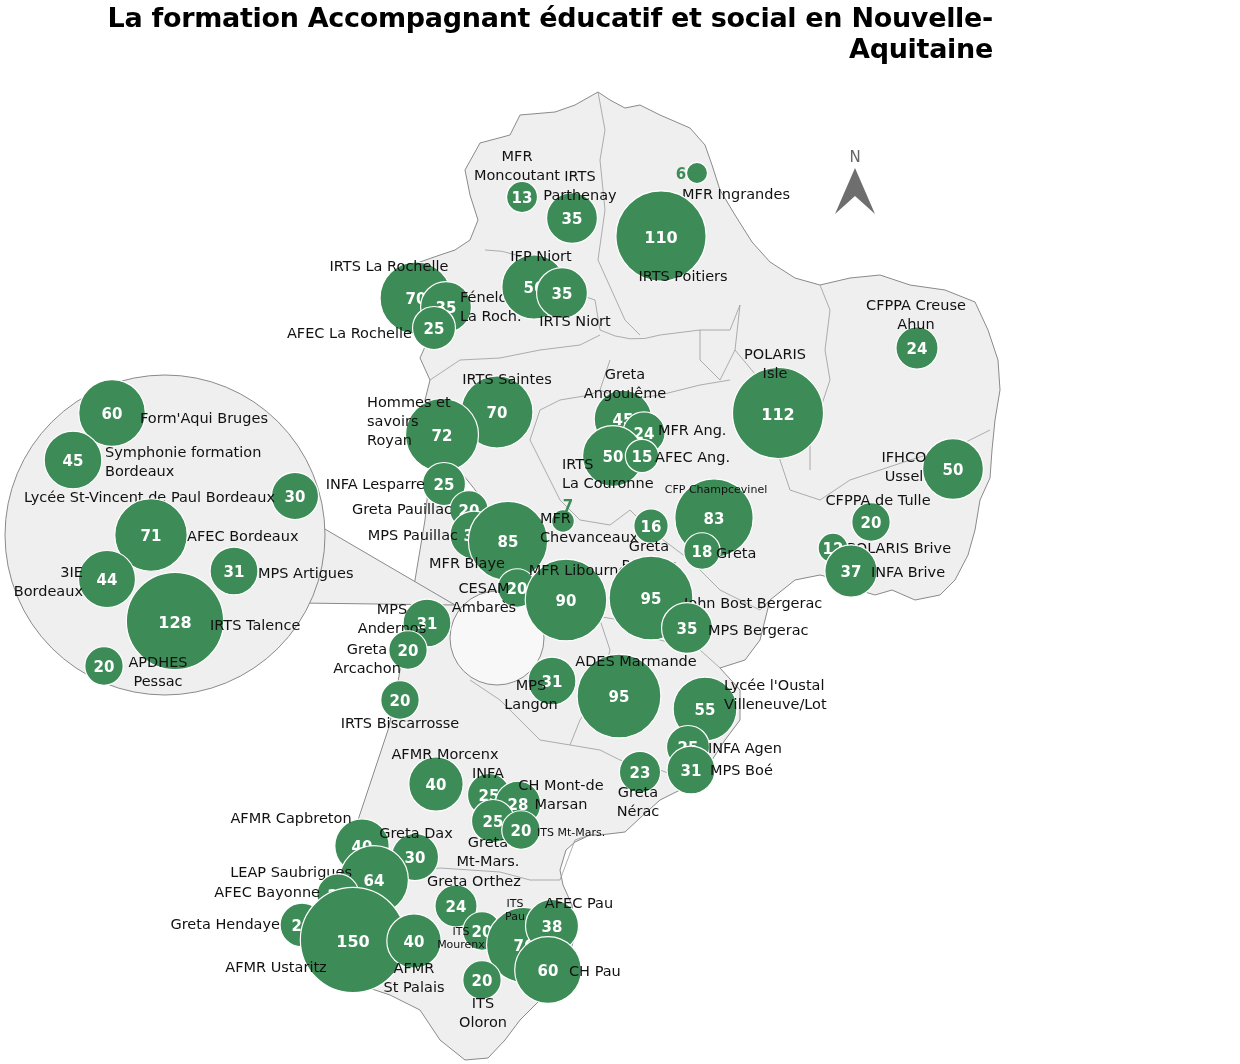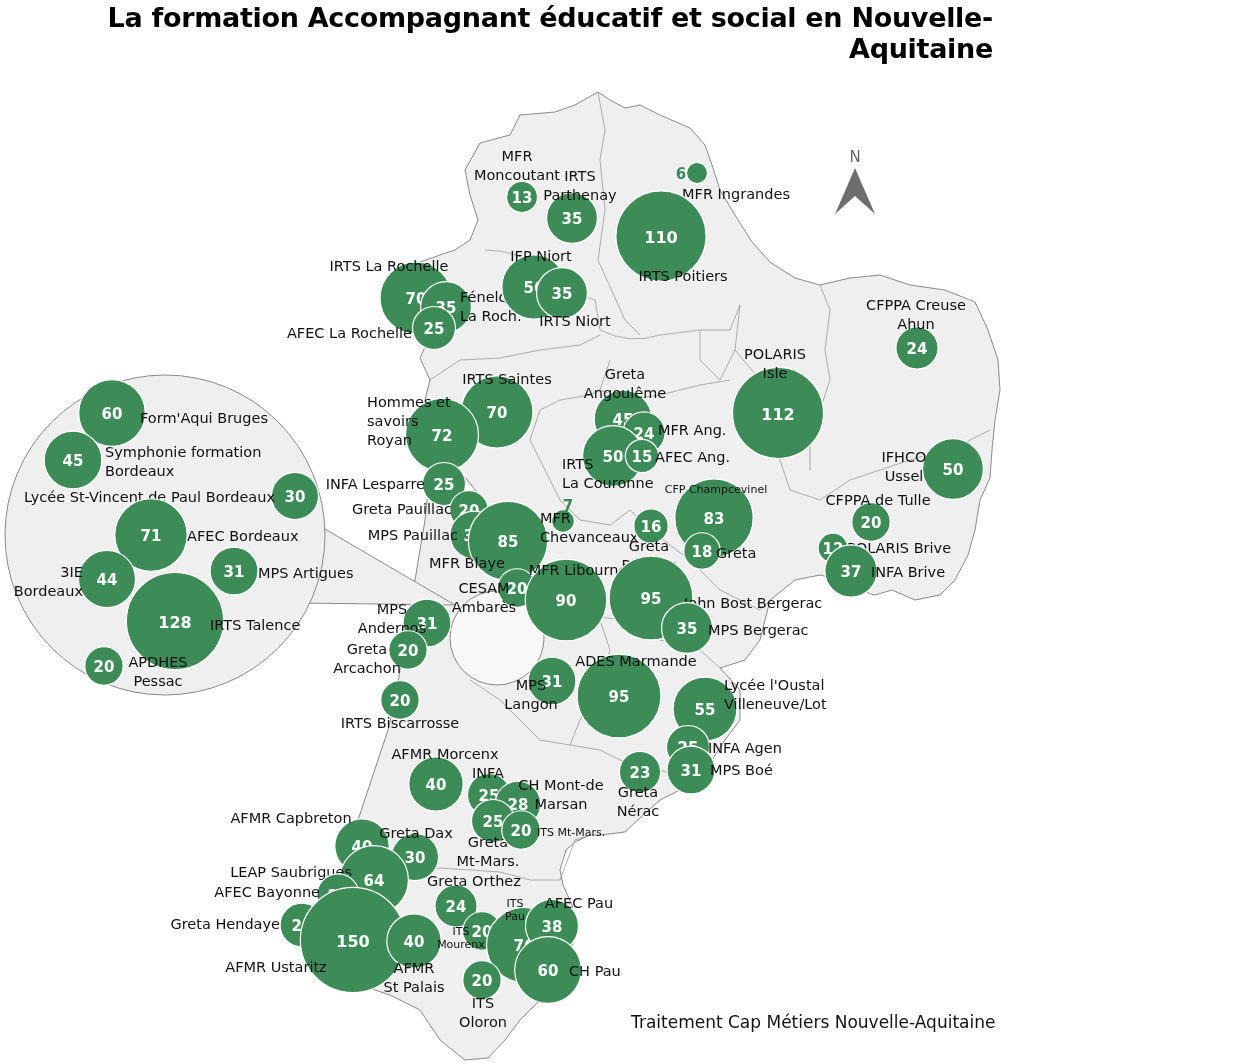--- a/index.html
+++ b/index.html
@@ -421,14 +421,13 @@
         <text class="bval" x="104" y="667" font-size="15">20</text>
         <text class="lbl" x="158" y="667" text-anchor="middle">APDHES</text>
         <text class="lbl" x="158" y="686" text-anchor="middle">Pessac</text>
       </g>
     </g>
 </svg>
 
 <div id="title">La formation Accompagnant éducatif et social en Nouvelle-Aquitaine</div>
 
 <div id="source">
-  <div>Traitement Cap Métiers Nouvelle-Aquitaine</div>
 </div>
 
 </body></html>

